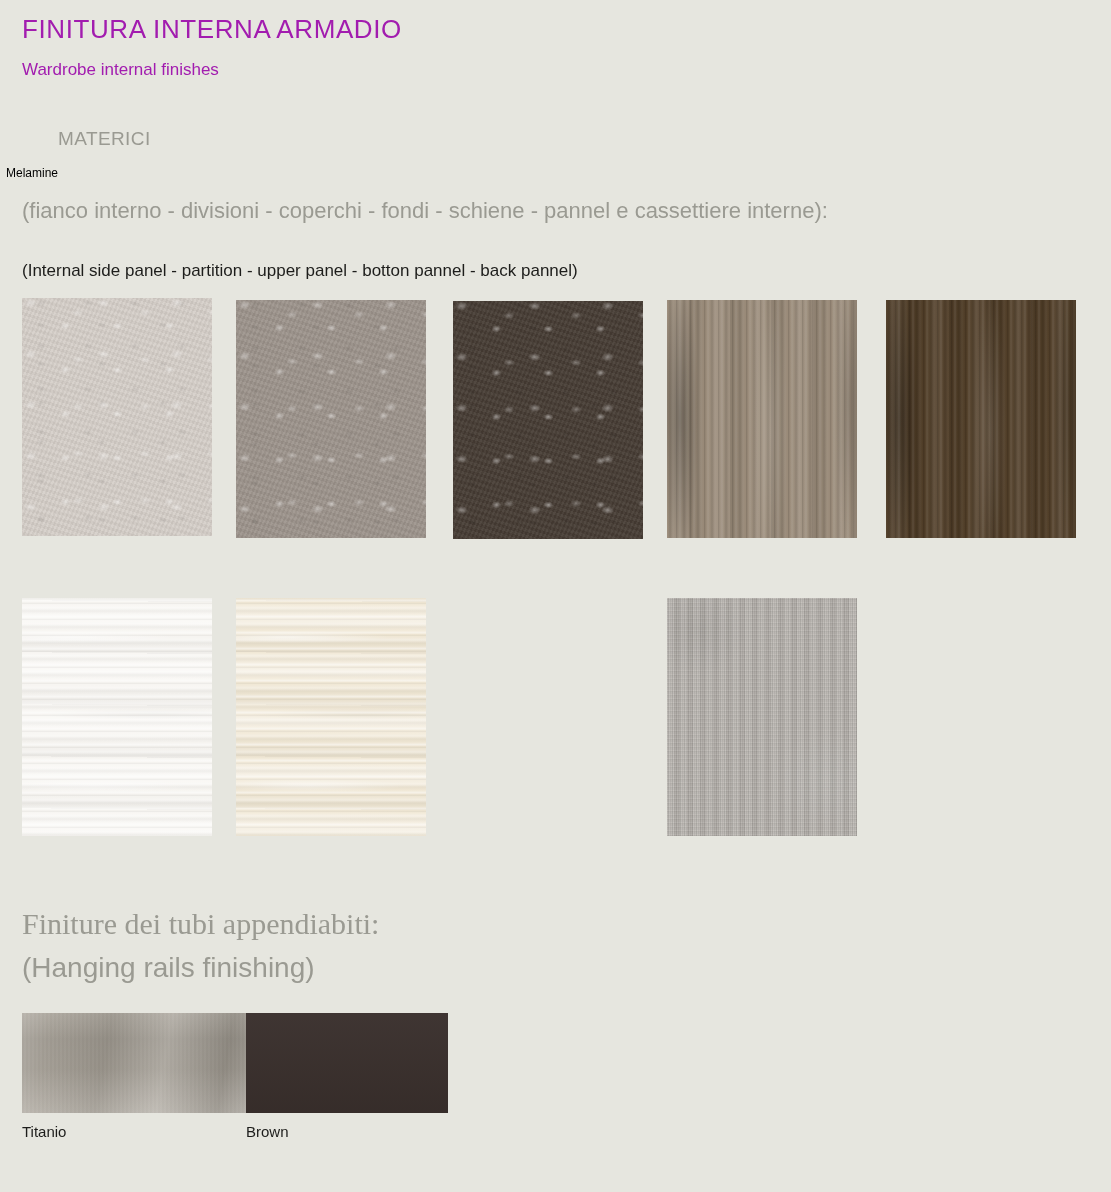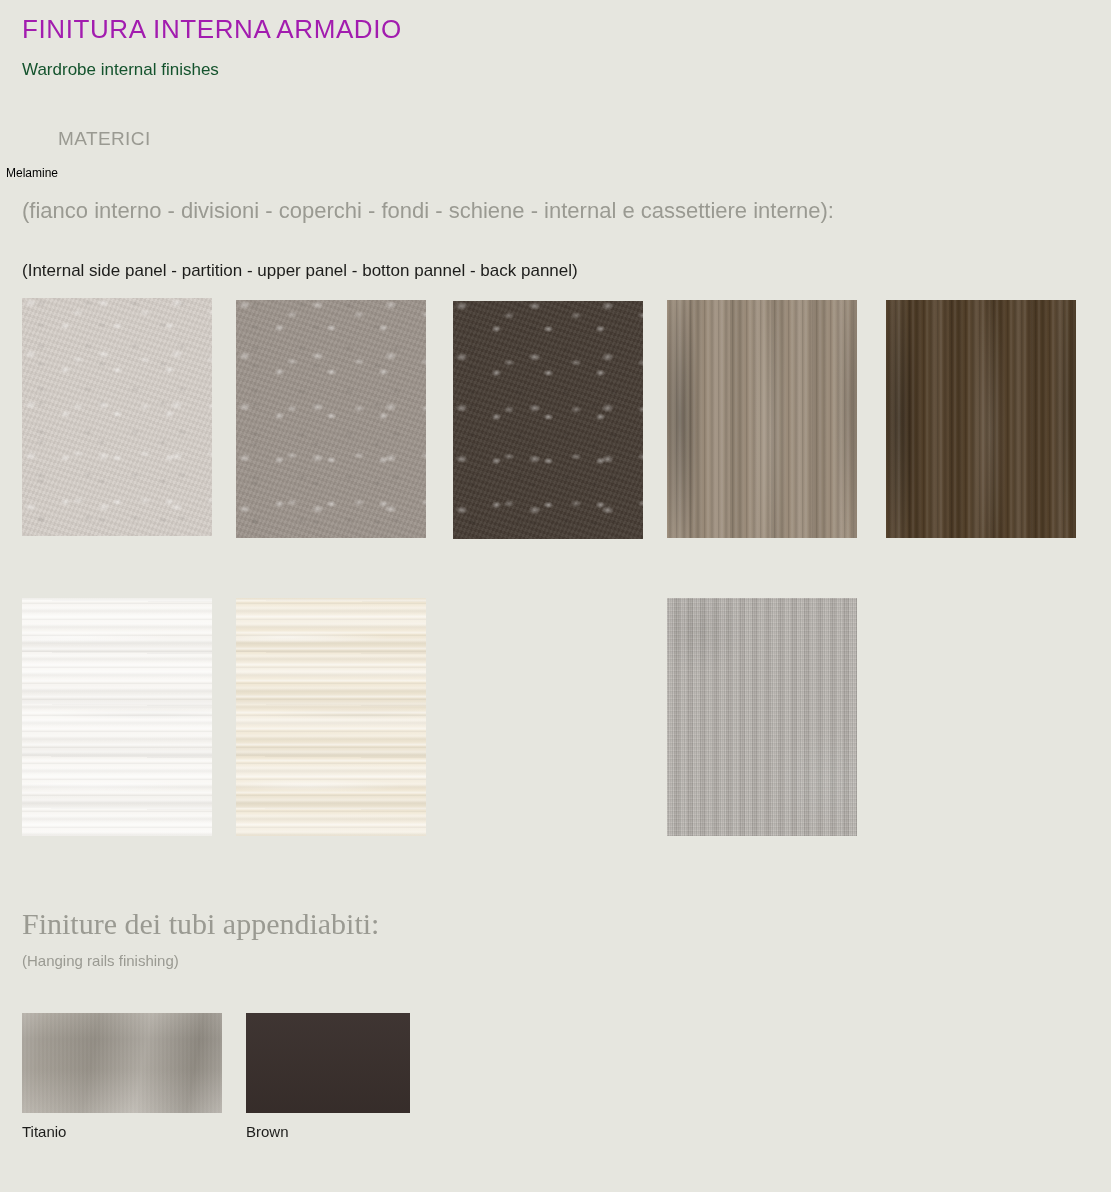--- a/index.html
+++ b/index.html
@@ -25,21 +25,21 @@
     font-size: 26px;
     letter-spacing: 0.6px;
     color: #a21caf;
     font-weight: 400;
     white-space: nowrap;
   }
   .hdr-sub {
     position: absolute;
     left: 22px; top: 60px;
     font-size: 17px;
-    color: #14532d;
+    color: #a21caf;
     font-weight: 400;
     white-space: nowrap;
   }
   .sec-kicker {
     position: absolute;
     left: 22px; top: 128px;
     font-size: 19px;
     letter-spacing: 0.4px;
     color: #9a9a92;
     white-space: nowrap;
@@ -177,37 +177,37 @@
     position: absolute;
     left: 22px; top: 907px;
     font-size: 30px;
     color: #9a9a92;
     white-space: nowrap;
     font-family: Liberation Serif, serif;
   }
   .rail-sub {
     position: absolute;
     left: 22px; top: 952px;
-    font-size: 15px;
+    font-size: 28px;
     color: #9a9a92;
     white-space: nowrap;
     text-align: right;
   }
 </style>
 </head>
 <body>
 
 <div class="page">
 
   <div class="hdr-title">FINITURA INTERNA ARMADIO</div>
   <div class="hdr-sub">Wardrobe internal finishes</div>
 
   <div class="sec-kicker">MATERICI</div>
   <div class="sec-material">Melamine</div>
-  <div class="sec-desc-it">(fianco interno - divisioni - coperchi - fondi - schiene - internal e cassettiere interne):</div>
+  <div class="sec-desc-it">(fianco interno - divisioni - coperchi - fondi - schiene - pannel e cassettiere interne):</div>
   <div class="sec-desc-en">(Internal side panel - partition - upper panel - botton pannel - back pannel)</div>
 
   <div class="swatch" style="left:22px; top:298px; width:190px; height:238px;">
     <div class="chip" style="background:#d6cfc9;">
       <div class="tex tex-stucco"></div>
     </div>
 
   </div>
 
   <div class="swatch" style="left:236px; top:300px; width:190px; height:238px;">
@@ -255,27 +255,27 @@
   <div class="swatch" style="left:667px; top:598px; width:190px; height:238px;">
     <div class="chip" style="background:#b9b5b0;">
       <div class="tex tex-linen"></div>
     </div>
 
   </div>
 
   <div class="rail-title">Finiture dei tubi appendiabiti:</div>
   <div class="rail-sub">(Hanging rails finishing)</div>
 
-  <div class="swatch" style="left:22px; top:1013px; width:200px; height:145px;">
+  <div class="swatch" style="left:22px; top:1013px; width:200px; height:145px;padding-left:36px;">
     <div class="chip" style="background:#a8a298; height:100px;">
       <div class="tex tex-metal"></div>
     </div>
     <div class="caption" style="top:110px;">Titanio</div>
   </div>
 
-  <div class="swatch" style="left:246px; top:1013px; width:164px; height:145px;">
+  <div class="swatch" style="left:246px; top:1013px; width:202px; height:145px;">
     <div class="chip" style="background:#382e2b; height:100px;">
       <div class="tex tex-flat"></div>
     </div>
     <div class="caption" style="top:110px;">Brown</div>
   </div>
 
 </div>
 
 </body></html>

